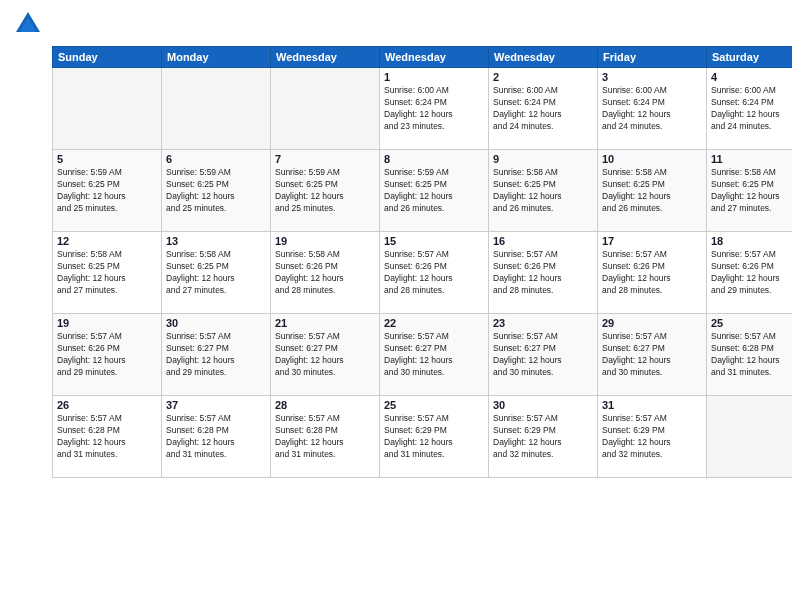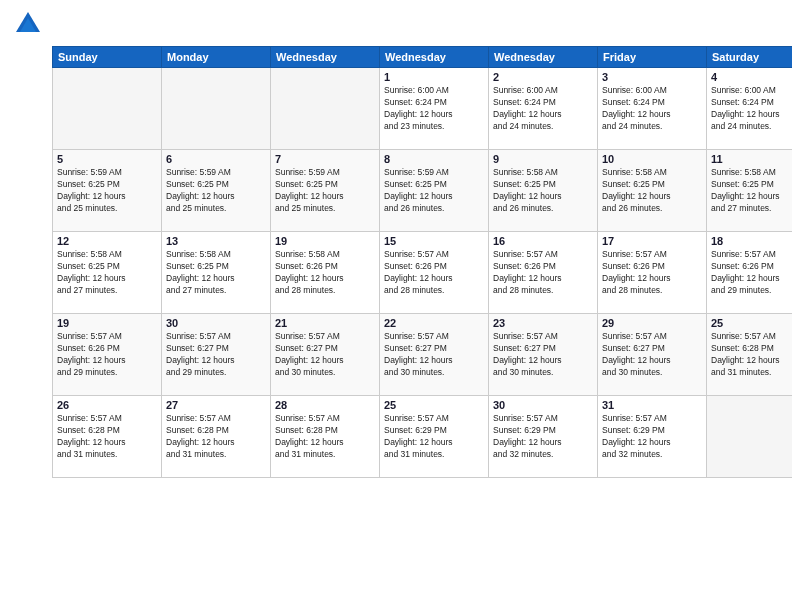--- a/index.html
+++ b/index.html
@@ -318,21 +318,21 @@
         </tr>
         <tr>
           <td>
             <span class="day-number">26</span>
             <div class="day-info" style="white-space: pre-line;">Sunrise: 5:57 AM
 Sunset: 6:28 PM
 Daylight: 12 hours
 and 31 minutes.</div>
           </td>
           <td>
-            <span class="day-number">27</span>
+            <span class="day-number">37</span>
             <div class="day-info" style="white-space: pre-line;">Sunrise: 5:57 AM
 Sunset: 6:28 PM
 Daylight: 12 hours
 and 31 minutes.</div>
           </td>
           <td>
             <span class="day-number">28</span>
             <div class="day-info" style="white-space: pre-line;">Sunrise: 5:57 AM
 Sunset: 6:28 PM
 Daylight: 12 hours

